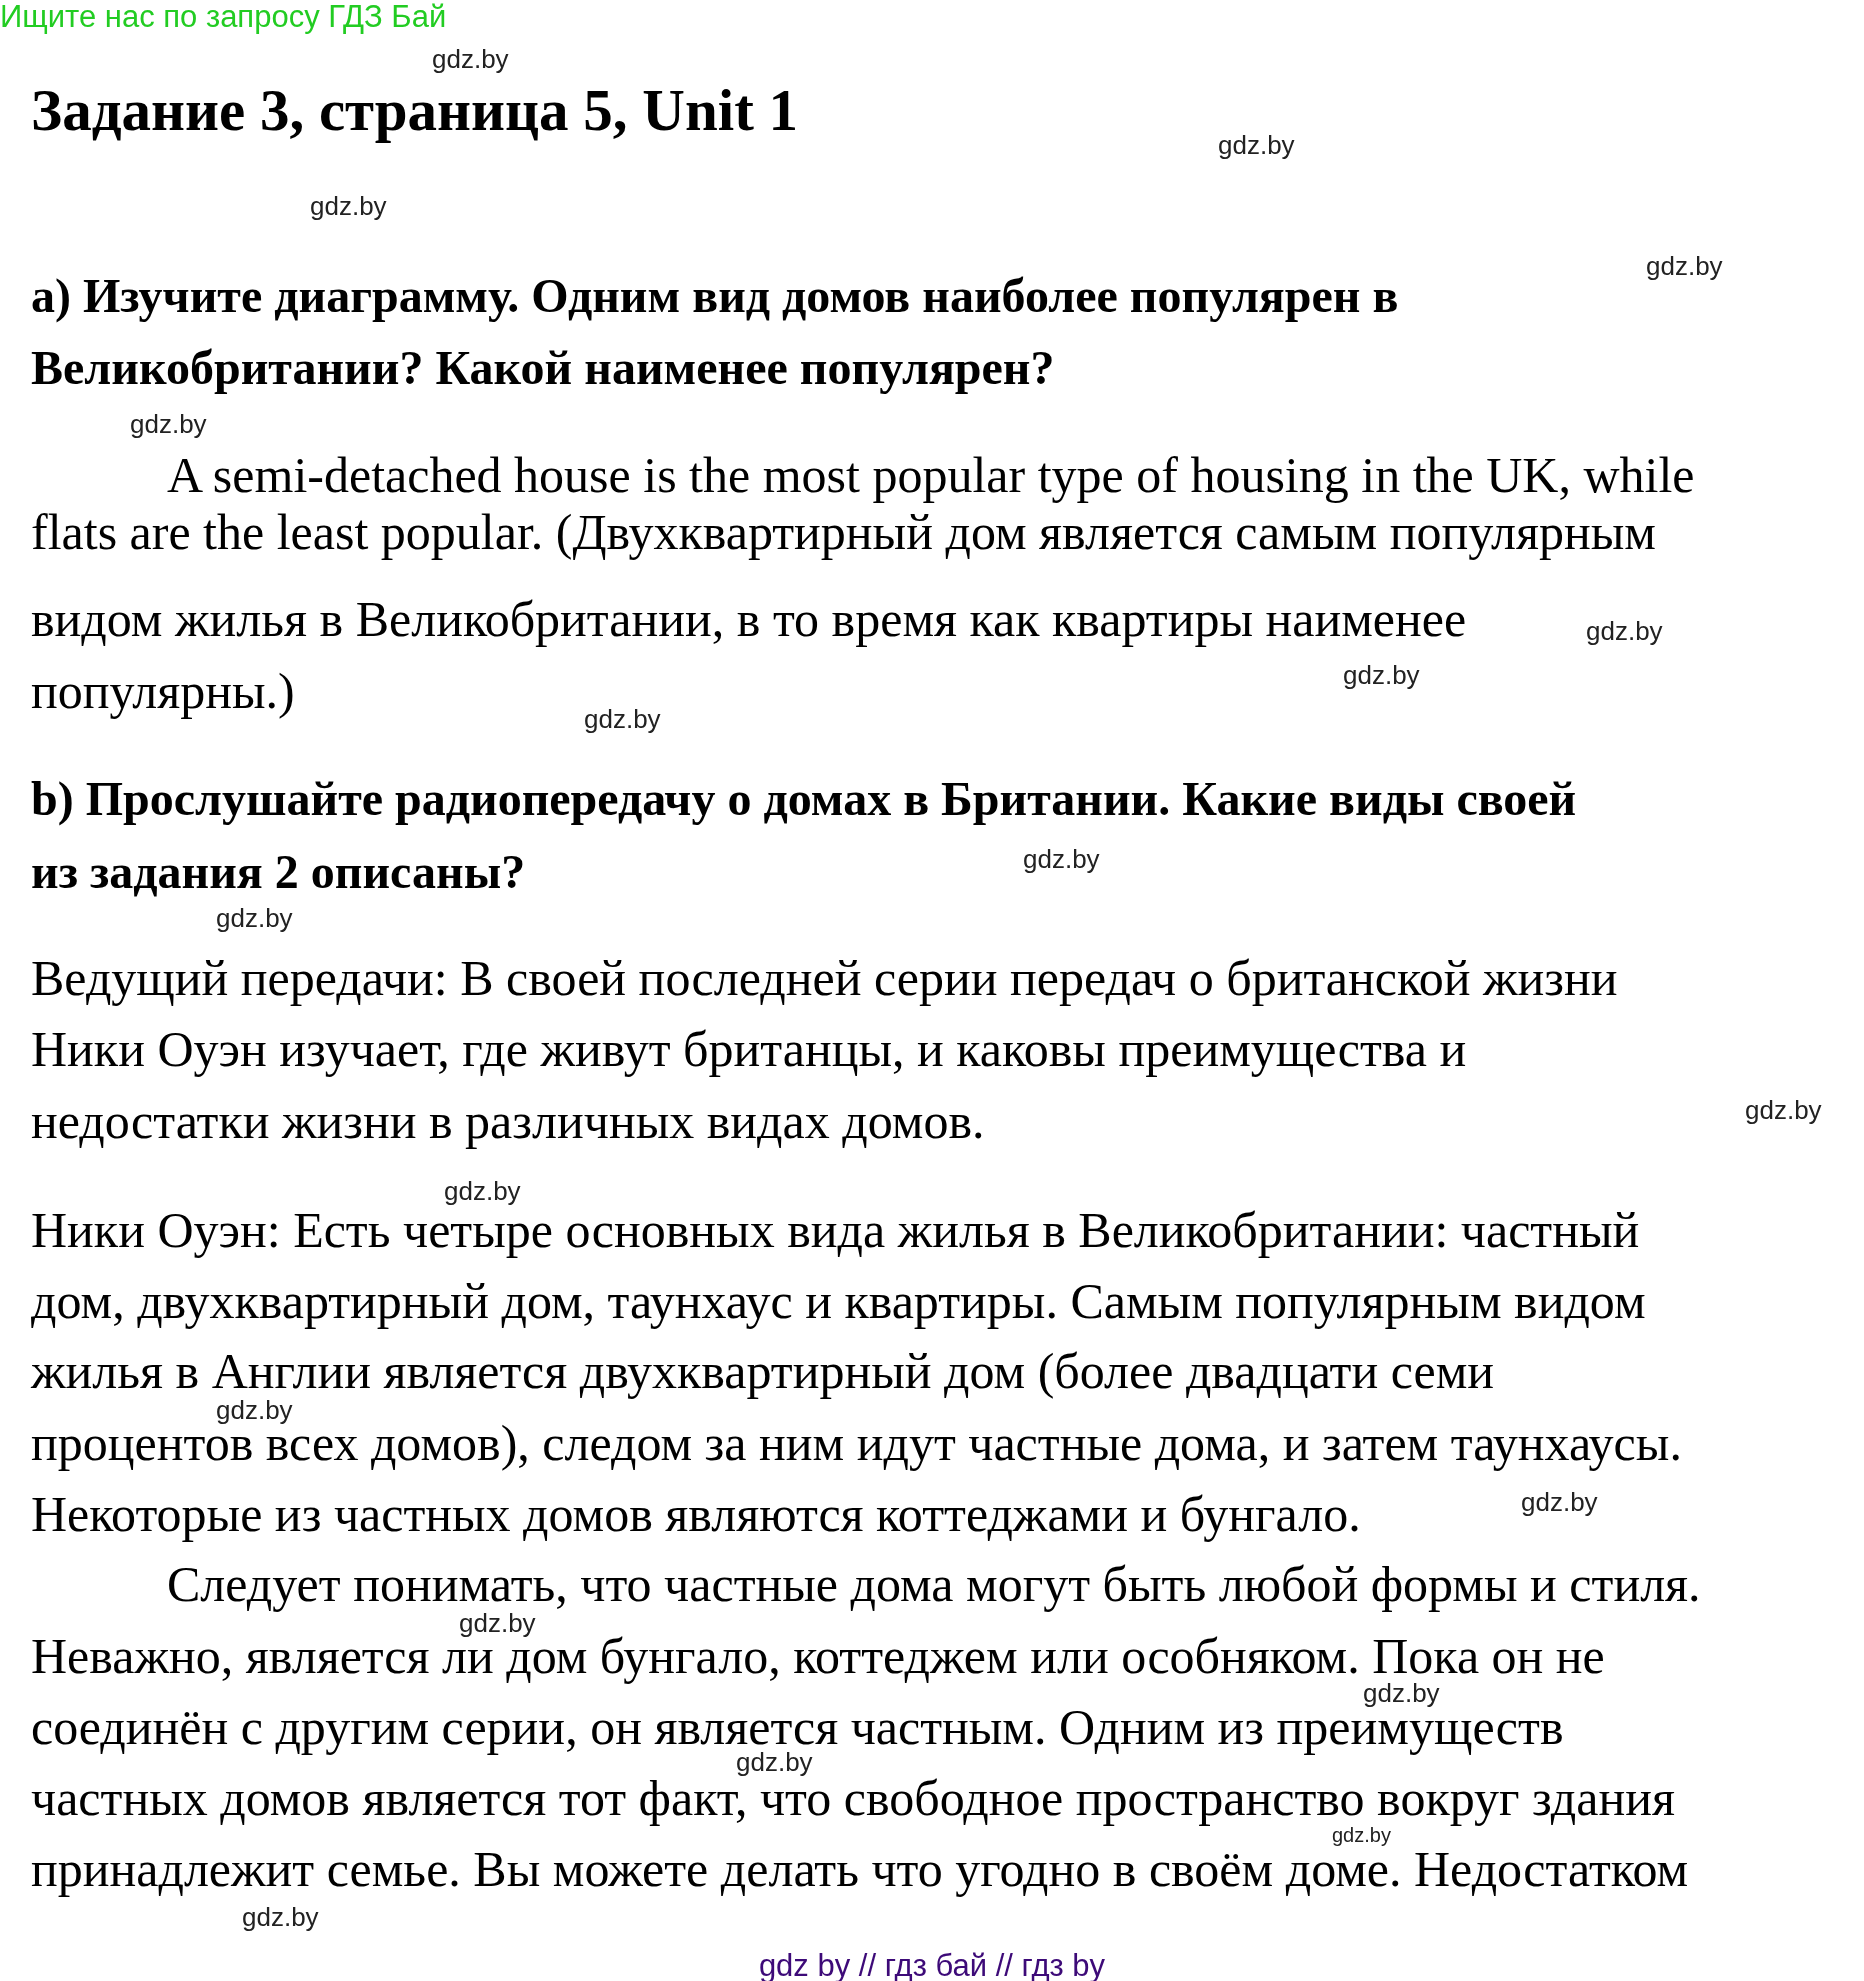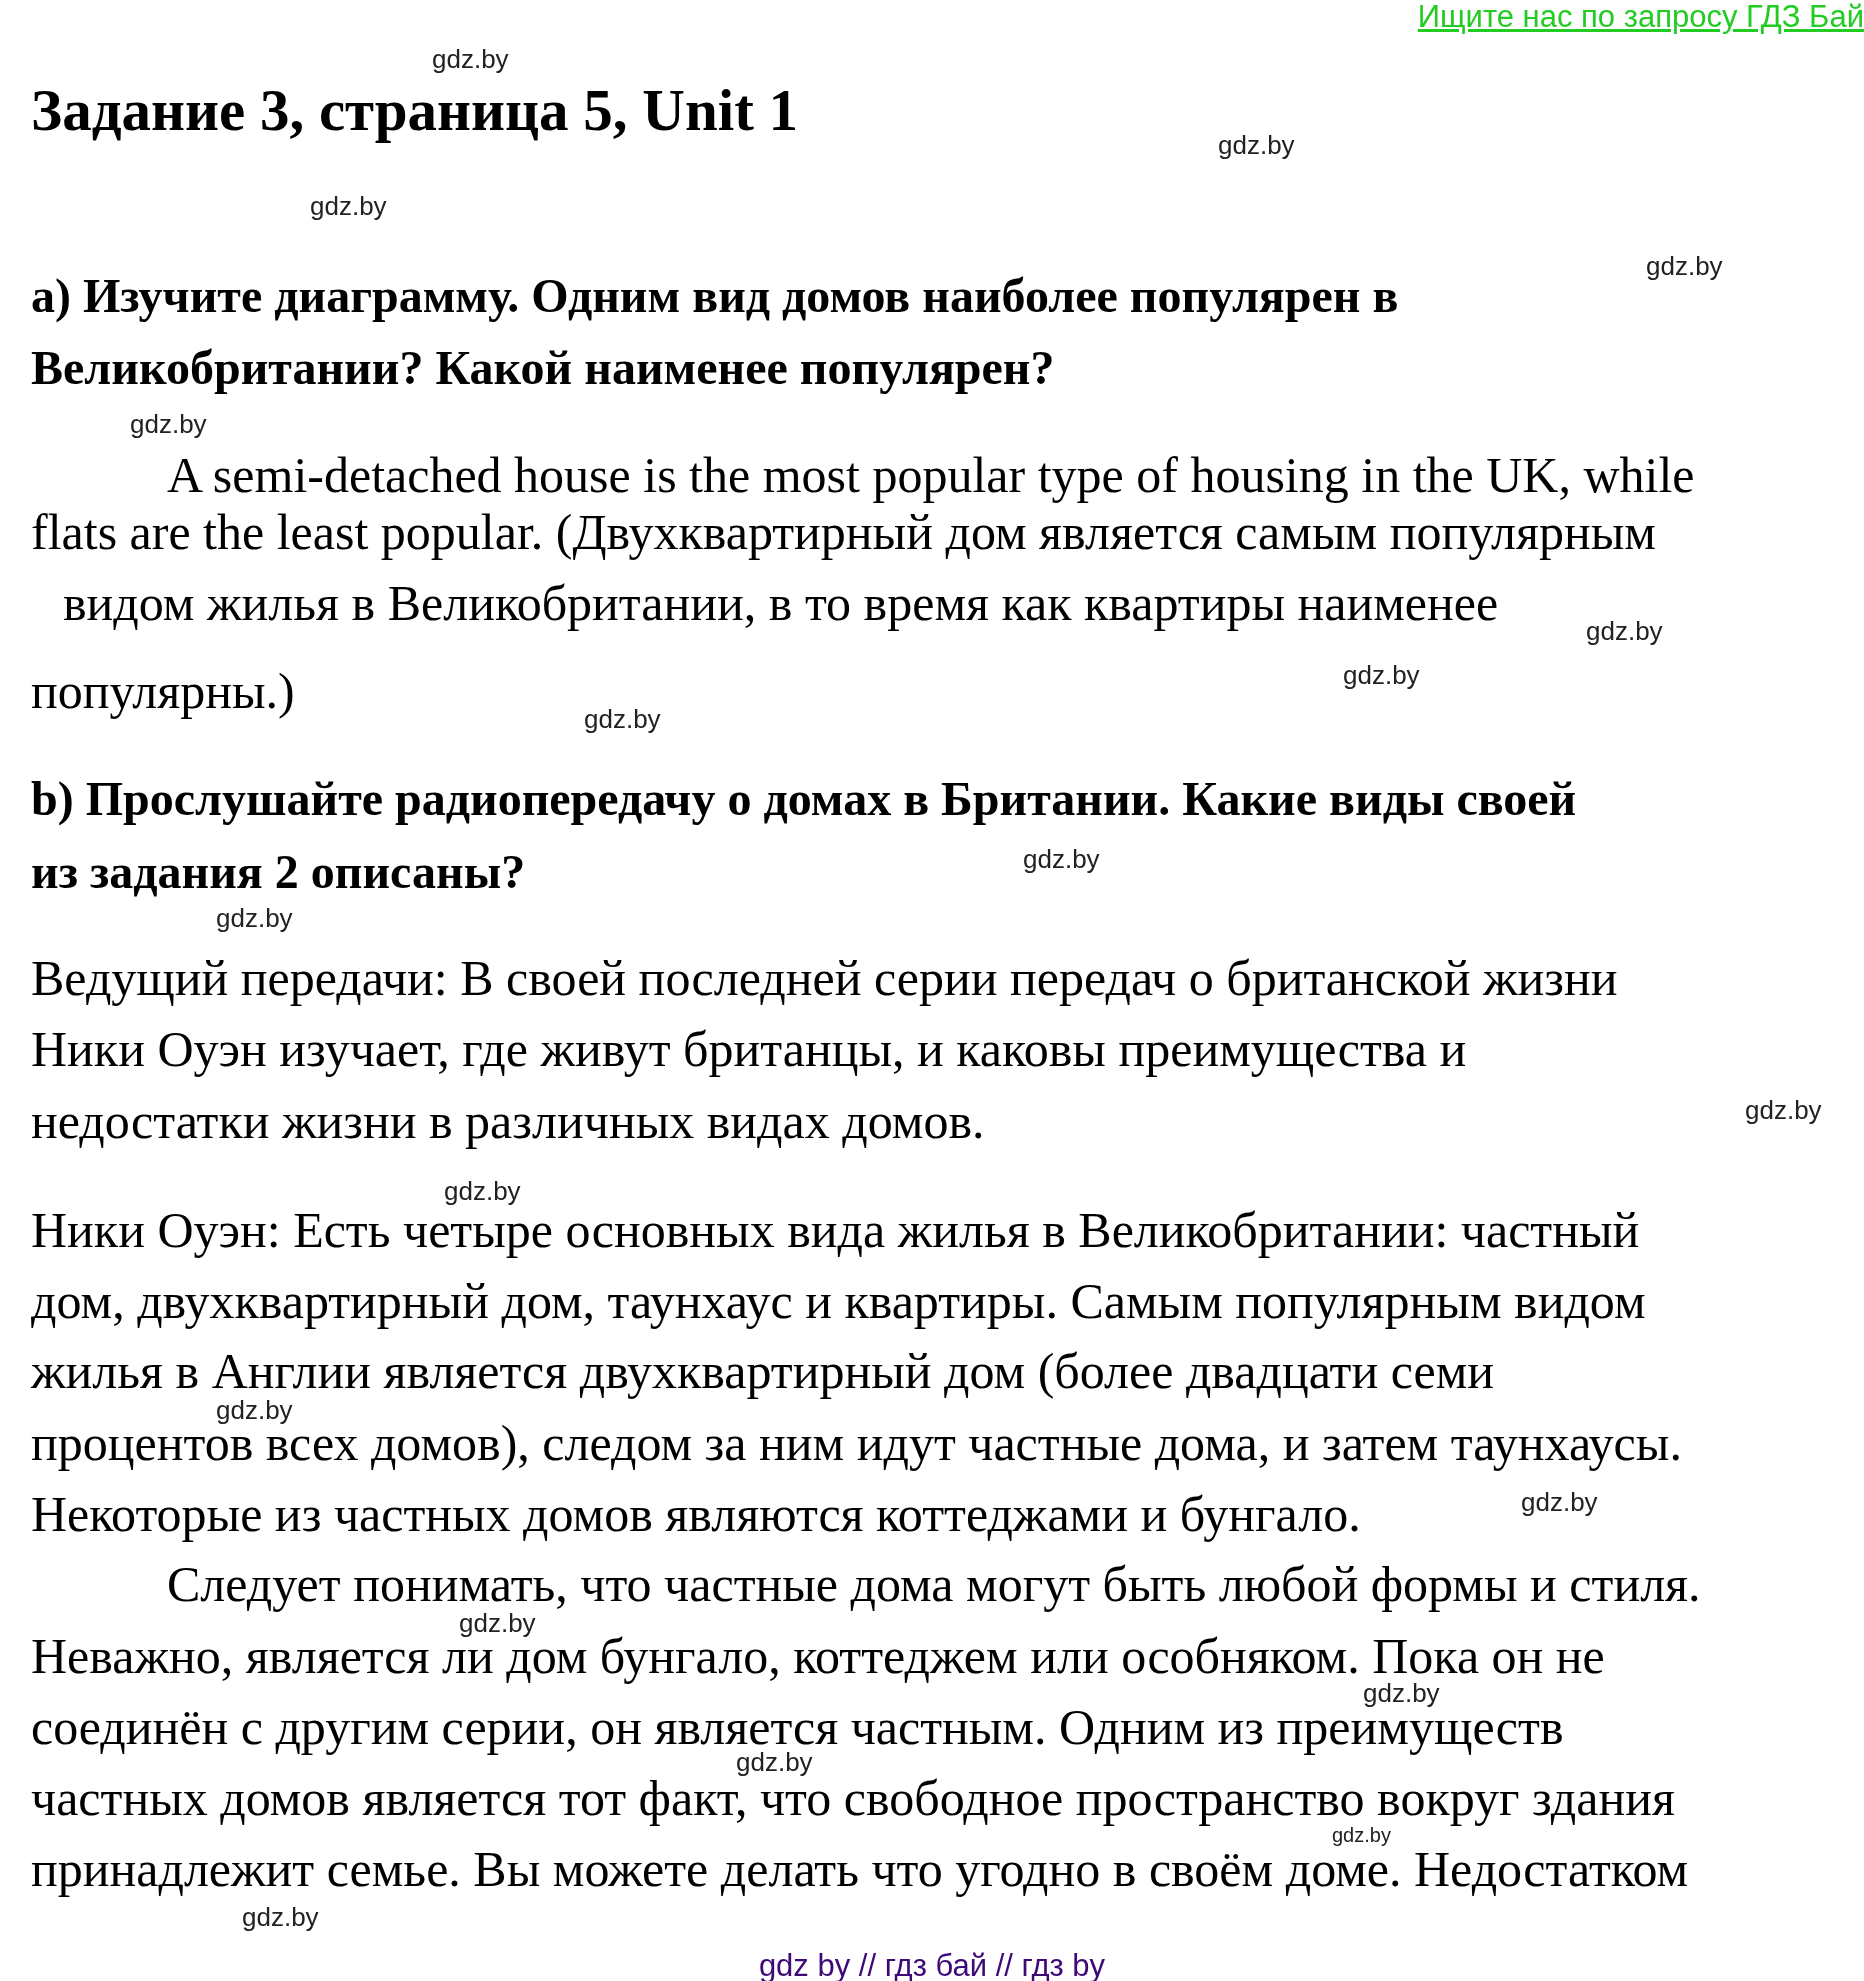--- a/index.html
+++ b/index.html
@@ -1,39 +1,39 @@
 <!DOCTYPE html>
 <html style="font-size:14.7px"><head>
 <meta charset="utf-8">
 <style>
   html, body { margin:0; padding:0; background:#ffffff; }
   body { width:1864px; height:1982px; position:relative; overflow:hidden; }
   .serif { font-family: "Liberation Serif", "DejaVu Serif", serif; color:#000; }
   .sans { font-family: "Liberation Sans", "DejaVu Sans", sans-serif; }
-  .top-banner { position:absolute; left:0; right:0; top:0; text-align:right; font-size:31px; line-height:33px;text-decoration:underline; }
+  .top-banner { position:absolute; left:0; right:0; top:0; text-align:left; font-size:31px; line-height:33px; }
   .footer { position:absolute; left:0; right:0; top:1947px; text-align:center; font-size:31px; line-height:37px; }
   .title { position:absolute; left:31px; top:77px; font-size:59px; font-weight:bold; line-height:66px; white-space:nowrap; }
   .line { position:absolute; left:31px; white-space:nowrap; font-size:50px; line-height:55px; }
   .bold { font-weight:bold; font-size:48px; }
   .indent { left:167px; }
   .wm { position:absolute; font-size:26px; line-height:27.5px; color:#222; white-space:nowrap; }
 </style>
 </head>
 <body>
 
 <div class="top-banner sans" style="color:#22cc22;">Ищите нас по запросу ГДЗ Бай</div>
 
 <div class="title serif">Задание 3, страница 5, Unit 1</div>
 
 <div class="line serif bold" style="top:268px;">a) Изучите диаграмму. Одним вид домов наиболее популярен в</div>
 <div class="line serif bold" style="top:340px;">Великобритании? Какой наименее популярен?</div>
 
 <div class="line serif indent" style="top:448px;">A semi-detached house is the most popular type of housing in the UK, while</div>
 <div class="line serif" style="top:505px;">flats are the least popular. (Двухквартирный дом является самым популярным</div>
-<div class="line serif" style="top:576px;margin-left:32px;">видом жилья в Великобритании, в то время как квартиры наименее</div>
+<div class="line serif" style="top:592px;">видом жилья в Великобритании, в то время как квартиры наименее</div>
 <div class="line serif" style="top:664px;">популярны.)</div>
 
 <div class="line serif bold" style="top:771px;">b) Прослушайте радиопередачу о домах в Британии. Какие виды своей</div>
 <div class="line serif bold" style="top:844px;">из задания 2 описаны?</div>
 
 <div class="line serif" style="top:951px;">Ведущий передачи: В своей последней серии передач о британской жизни</div>
 <div class="line serif" style="top:1022px;">Ники Оуэн изучает, где живут британцы, и каковы преимущества и</div>
 <div class="line serif" style="top:1094px;">недостатки жизни в различных видах домов.</div>
 
 <div class="line serif" style="top:1203px;">Ники Оуэн: Есть четыре основных вида жилья в Великобритании: частный</div>

